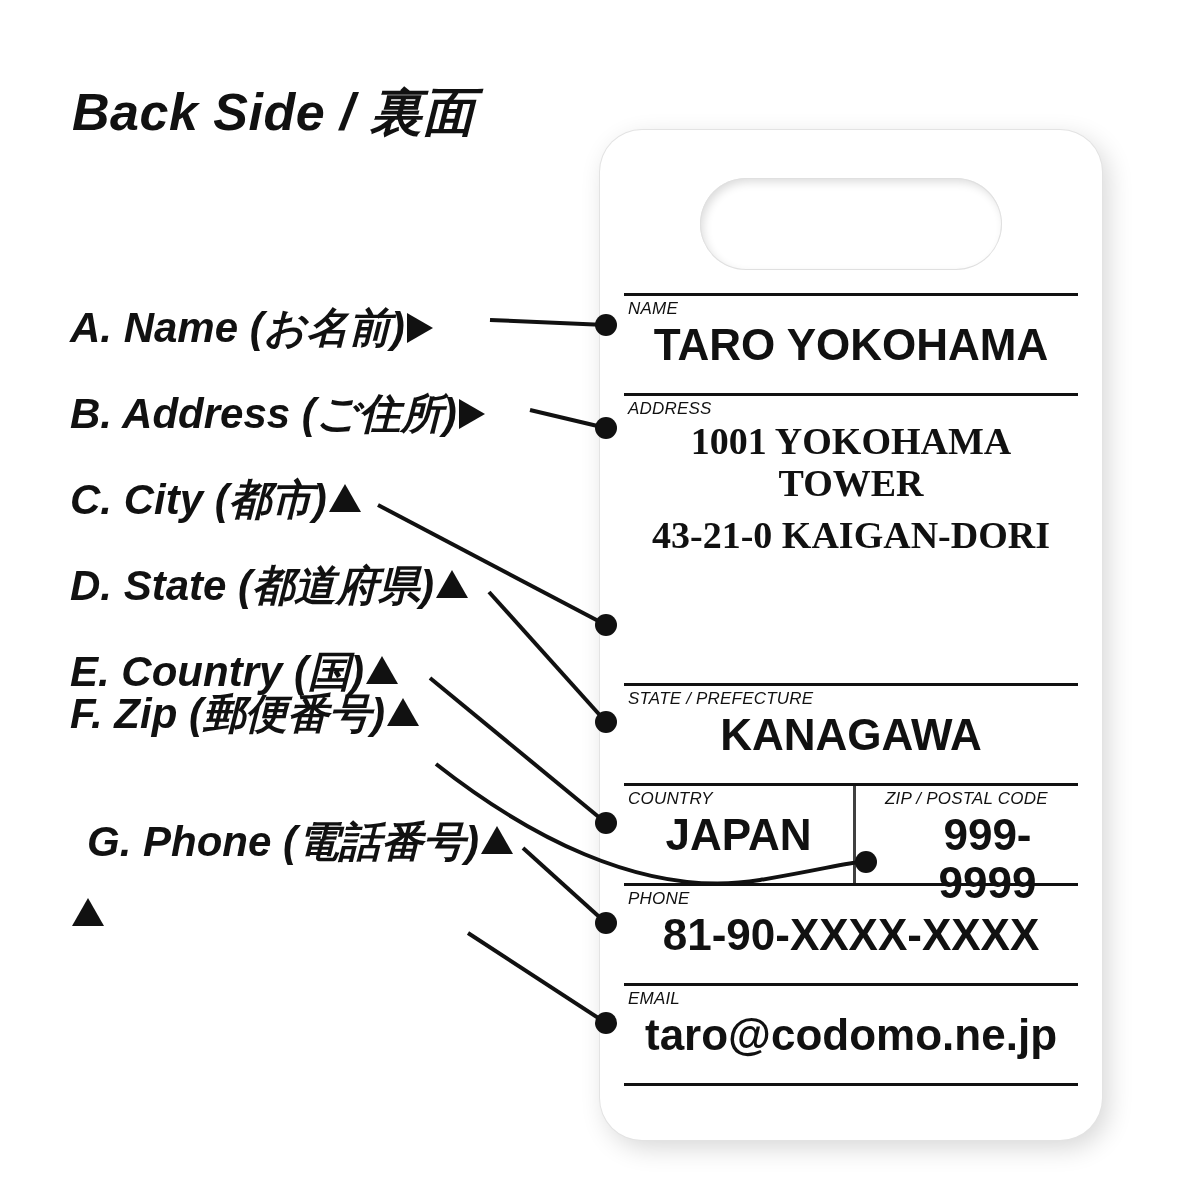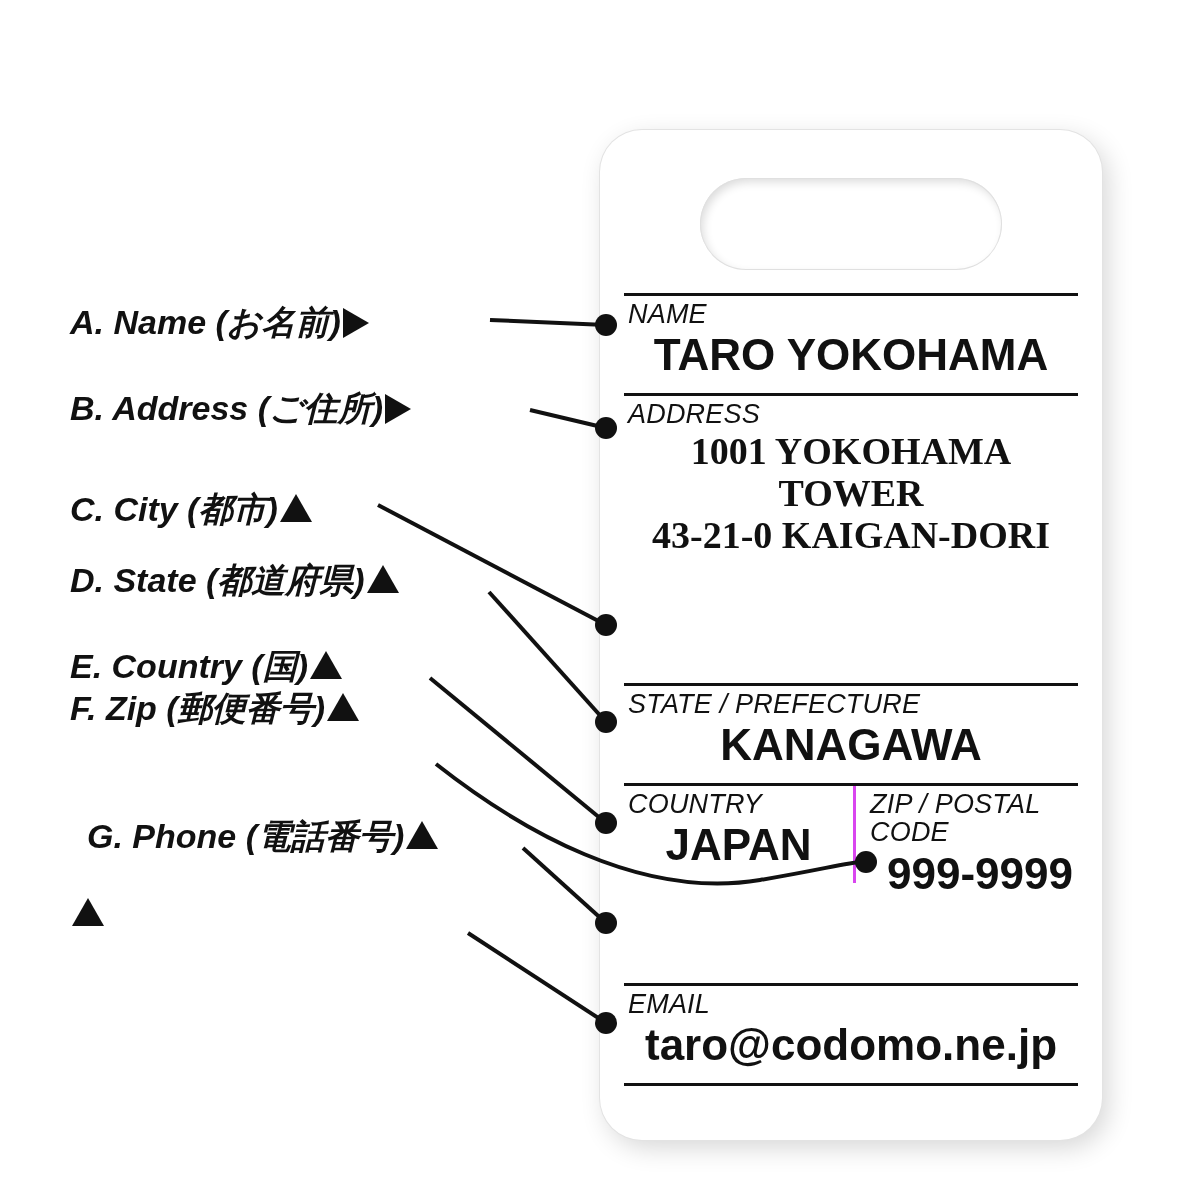--- a/index.html
+++ b/index.html
@@ -26,21 +26,21 @@
     font-weight: bold;
     font-style: italic;
     letter-spacing: 0.5px;
     white-space: nowrap;
   }
 
   
   .legend-item {
     position: absolute;
     left: 70px;
-    font-size: 34px;
+    font-size: 42px;
     font-weight: bold;
     font-style: italic;
     white-space: nowrap;
     display: flex;
     align-items: center;
   }
   .legend-text { display: inline-block; }
 
   
   .marker {
@@ -86,21 +86,21 @@
 
   
   .field {
     position: absolute;
     left: 24px;
     width: 454px;
     border-top: 3px solid #111111;
     box-sizing: border-box;
   }
   .field-label {
-    font-size: 27px;
+    font-size: 17px;
     font-style: italic;
     letter-spacing: 0.2px;
     padding: 4px 0 0 4px;
     line-height: 1.05;
   }
   .field-value {
     font-size: 44px;
     font-weight: bold;
     text-align: center;
     line-height: 1.1;
@@ -116,22 +116,22 @@
     border-top: 3px solid #111111;
     display: flex;
     box-sizing: border-box;
   }
   #row-country-zip .cell {
     box-sizing: border-box;
   }
   #cell-country { width: 229px; }
   #cell-zip {
     width: 225px;
-    border-left: 3px solid #d946ef;
-    padding-left: 10px;
+    border-left: 3px solid #404040;
+    padding-left: 25px;
   }
   #cell-zip .field-value { text-align: center; padding-left: 16px; }
   #bottom-rule {
     position: absolute;
     left: 24px;
     width: 454px;
     border-top: 3px solid #111111;
   }
 
   
@@ -142,32 +142,33 @@
     width: 1200px;
     height: 1200px;
     pointer-events: none;
   }
 </style>
 </head>
 <body>
 
 <div id="page">
 
+  <div id="title">Back Side / 裏面</div>
 
   <div class="legend-item" style="top:300px;">
     <span class="legend-text">A. Name (お名前)</span>
     <span class="marker right"></span>
   </div>
 
   <div class="legend-item" style="top:386px;">
     <span class="legend-text">B. Address (ご住所)</span>
     <span class="marker right"></span>
   </div>
 
-  <div class="legend-item" style="top:487px;">
+  <div class="legend-item" style="top:472px;">
     <span class="legend-text">C. City (都市)</span>
     <span class="marker up"></span>
   </div>
 
   <div class="legend-item" style="top:558px;">
     <span class="legend-text">D. State (都道府県)</span>
     <span class="marker up"></span>
   </div>
 
   <div class="legend-item" style="top:644px;">
@@ -215,20 +216,24 @@
       <div class="cell" id="cell-country">
         <div class="field-label">COUNTRY</div>
         <div class="field-value">JAPAN</div>
       </div>
       <div class="cell" id="cell-zip">
         <div class="field-label">ZIP / POSTAL CODE</div>
         <div class="field-value">999-9999</div>
       </div>
     </div>
 
+    <div class="field" style="top:753px; height:100px;">
+      <div class="field-label">PHONE</div>
+      <div class="field-value">81-90-XXXX-XXXX</div>
+    </div>
 
     <div class="field" style="top:853px; height:100px;">
       <div class="field-label">EMAIL</div>
       <div class="field-value">taro@codomo.ne.jp</div>
     </div>
 
     <div id="bottom-rule" style="top:953px;"></div>
   </div>
 
   <svg id="connectors" viewBox="0 0 1200 1200">

